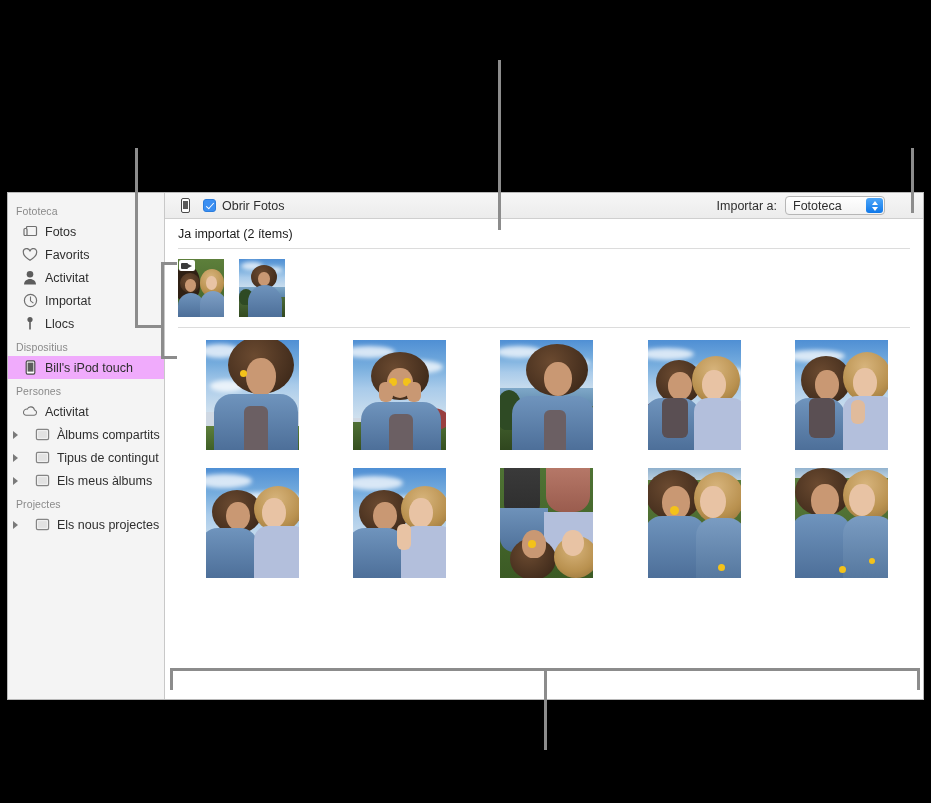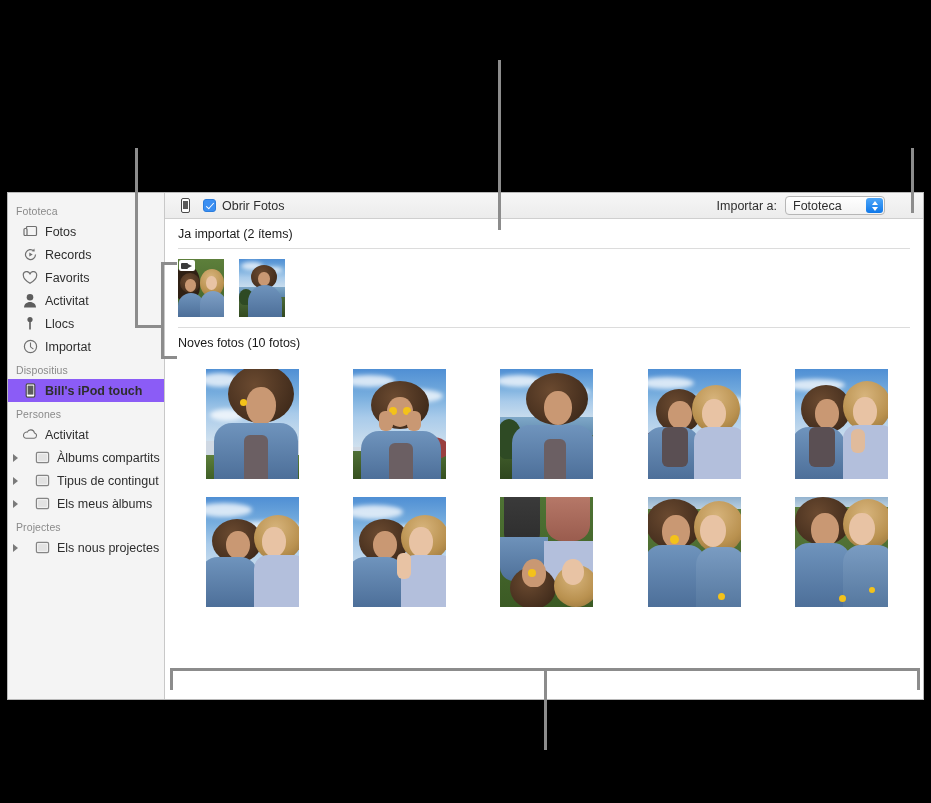--- a/index.html
+++ b/index.html
@@ -181,21 +181,21 @@
   .side-item {
     display: flex;
     align-items: center;
     height: 23px;
     padding-left: 14px;
     font-size: 12.5px;
     color: #2e2e2e;
     gap: 7px;
     position: relative;
   }
-  .side-item.selected { background: #8b5cf6; font-weight: bold; }
+  .side-item.selected { background: #f0abfc; }
   .side-item .ico {
     width: 16px; height: 16px;
     flex: 0 0 16px;
     display: flex; align-items: center; justify-content: center;
   }
   .side-item.disclose { padding-left: 2px; }
   .tri {
     width: 0; height: 0;
     border-left: 5px solid #7a7a7a;
     border-top: 4px solid transparent;
@@ -447,62 +447,52 @@
         <span class="ico">
           <svg width="15" height="13" viewBox="0 0 15 13">
               <rect x="3.5" y="1.5" width="10" height="9" rx="1" fill="#f4f4f4" stroke="#707070" stroke-width="1.2"></rect>
               <rect x="1" y="3.5" width="3" height="7" rx="1" fill="#f4f4f4" stroke="#707070" stroke-width="1.2"></rect>
             </svg>
         </span>
         <span>Fotos</span>
       </div>
       <div class="side-item">
         <span class="ico">
-          <svg width="15" height="15" viewBox="0 0 15 15">
-              <path d="M12.5 7.5a5 5 0 1 1-1.6-3.6" fill="none" stroke="#707070" stroke-width="1.2"></path>
-              <path d="M11.4 1.5l.3 3-3-.3z" fill="#707070"></path>
-              <path d="M6.3 5.4l3.4 2.1-3.4 2.1z" fill="#707070"></path>
-            </svg>
-        </span>
-        <span>Records</span>
-      </div>
-      <div class="side-item">
-        <span class="ico">
           <svg width="16" height="14" viewBox="0 0 16 14">
               <path d="M8 12.3S1.4 8.2 1.4 4.7A3.2 3.2 0 0 1 8 3.3a3.2 3.2 0 0 1 6.6 1.4c0 3.5-6.6 7.6-6.6 7.6z" fill="none" stroke="#707070" stroke-width="1.2"></path>
             </svg>
         </span>
         <span>Favorits</span>
       </div>
       <div class="side-item">
         <span class="ico">
           <svg width="14" height="15" viewBox="0 0 14 15">
               <circle cx="7" cy="4.3" r="3.3" fill="#5d5d5d"></circle>
               <path d="M1 14.5c0-3.4 2.7-5.6 6-5.6s6 2.2 6 5.6z" fill="#5d5d5d"></path>
             </svg>
         </span>
         <span>Activitat</span>
       </div>
       <div class="side-item">
         <span class="ico">
+          <svg width="15" height="15" viewBox="0 0 15 15">
+              <circle cx="7.5" cy="7.5" r="6.1" fill="none" stroke="#707070" stroke-width="1.2"></circle>
+              <path d="M7.5 3.6v4.2l2.9 2.4" fill="none" stroke="#707070" stroke-width="1.1"></path>
+            </svg>
+        </span>
+        <span>Importat</span>
+      </div>
+      <div class="side-item">
+        <span class="ico">
           <svg width="10" height="15" viewBox="0 0 10 15">
               <circle cx="5" cy="3.5" r="2.6" fill="#5d5d5d"></circle>
               <rect x="4.2" y="5.5" width="1.6" height="8" fill="#5d5d5d"></rect>
             </svg>
         </span>
         <span>Llocs</span>
-      </div>
-      <div class="side-item">
-        <span class="ico">
-          <svg width="15" height="15" viewBox="0 0 15 15">
-              <circle cx="7.5" cy="7.5" r="6.1" fill="none" stroke="#707070" stroke-width="1.2"></circle>
-              <path d="M7.5 3.6v4.2l2.9 2.4" fill="none" stroke="#707070" stroke-width="1.1"></path>
-            </svg>
-        </span>
-        <span>Importat</span>
       </div>
 
       <div class="sec-head">Dispositius</div>
       <div class="side-item selected">
         <span class="ico">
           <svg width="11" height="15" viewBox="0 0 11 15">
               <rect x="1.2" y="0.8" width="8.6" height="13.4" rx="1.4" fill="#fff" stroke="#4a4a4a" stroke-width="1.2"></rect>
               <rect x="2.6" y="2.6" width="5.8" height="9" fill="#5d5d5d"></rect>
             </svg>
         </span>
@@ -609,21 +599,20 @@
               <div class="grass" style="top:38px; background:linear-gradient(to bottom,#4c6b3a,#32491f);"></div>
               <div class="bush" style="left:0px; top:30px; width:14px; height:16px; background:#2e4a24;"></div>
               <div class="hair" style="left:12px; top:6px; width:26px; height:24px;"></div>
               <div class="face" style="left:19px; top:13px; width:12px; height:14px;"></div>
               <div class="denim" style="left:9px; top:26px; width:34px; height:32px;"></div>
             </div>
           </div>
         </div>
 
         <div class="sep"></div>
-        <div class="group-head">Noves fotos (10 fotos)</div>
 
         <div class="grid">
 
           <div class="thumb-lg">
             <div class="ph">
               <div class="sky" style="height:72px;"></div>
               <div class="cloud" style="left:-6px; top:4px; width:40px; height:14px;"></div>
               <div class="cloud" style="left:4px; top:40px; width:34px; height:12px;"></div>
               <div class="grass" style="top:86px; height:24px;"></div>
               <div class="hair" style="left:22px; top:-4px; width:66px; height:58px;"></div>

